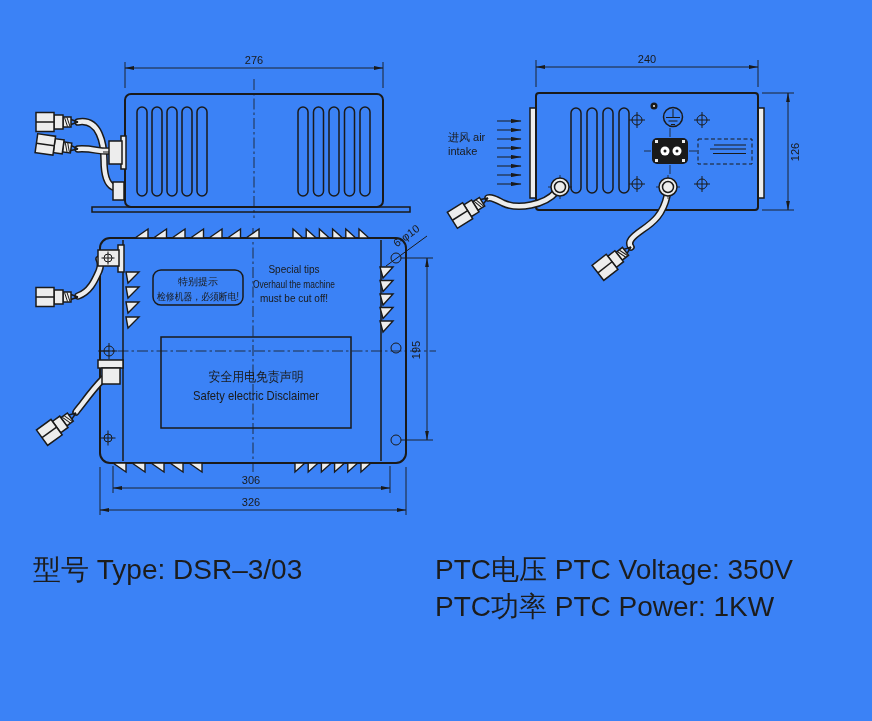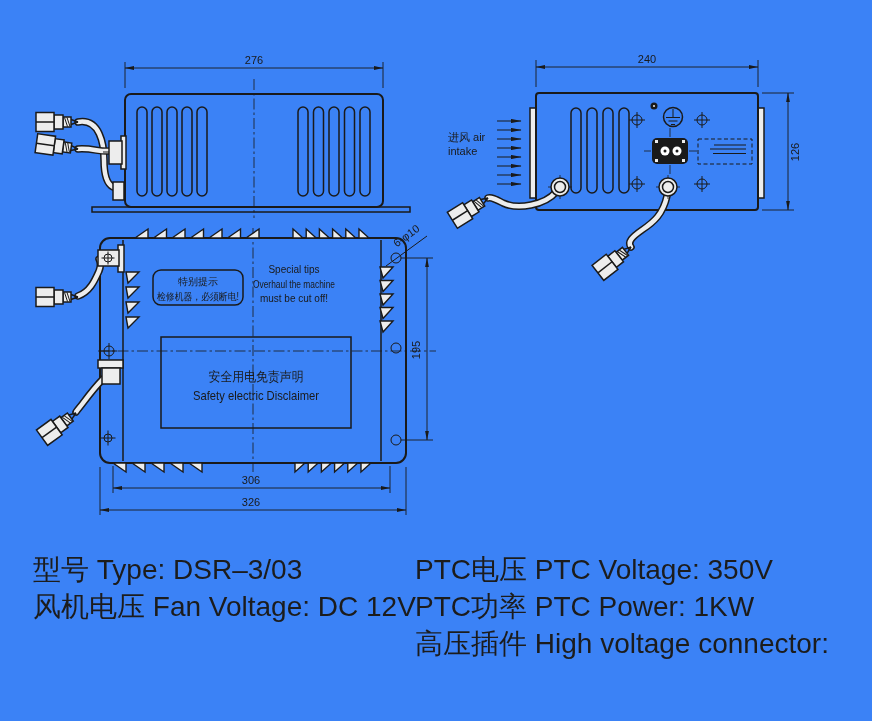--- a/index.html
+++ b/index.html
@@ -306,20 +306,18 @@
     <text class="dimtxt" x="251" y="484">306</text>
     <line class="ext" x1="100" y1="467" x2="100" y2="515"></line>
     <line class="ext" x1="406" y1="467" x2="406" y2="515"></line>
     <line class="dim" x1="100" y1="510" x2="406" y2="510"></line>
     <text class="dimtxt" x="251" y="506">326</text>
   </g>
 </svg>
 
 <div class="specs-col" style="left:33px">
   <div>型号 Type: DSR–3/03</div>
-  <div>风机电压 Fan Voltage: DC 12V</div>
 </div>
-<div class="specs-col" style="left:415px">
+<div class="specs-col" style="left:435px">
   <div>PTC电压 PTC Voltage: 350V</div>
   <div>PTC功率 PTC Power: 1KW</div>
-  <div>高压插件 High voltage connector:</div>
 </div>
 </div>
 
 </body></html>

